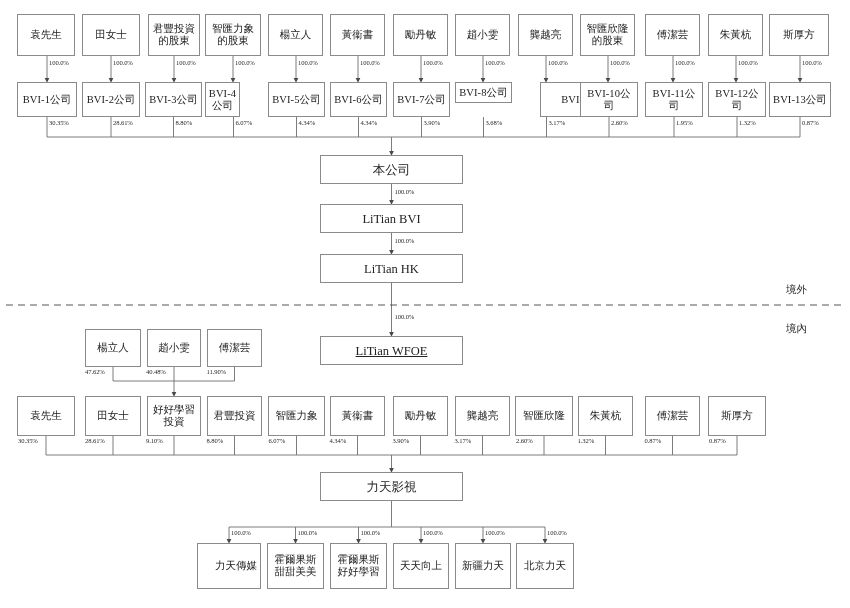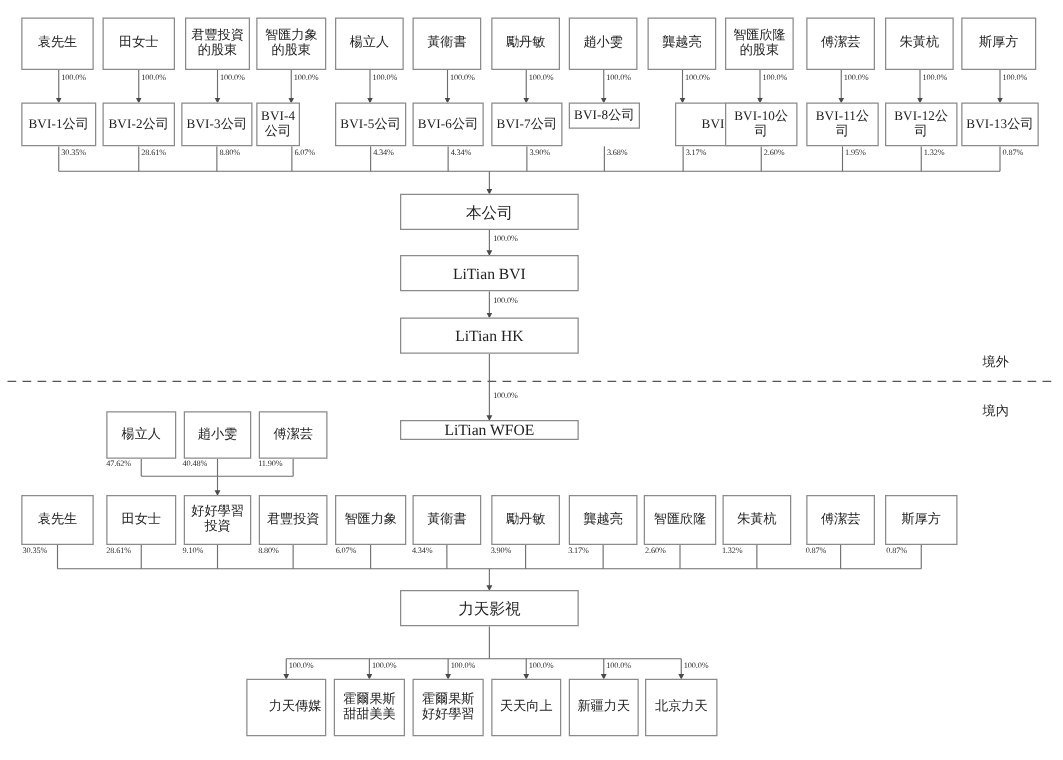--- a/index.html
+++ b/index.html
@@ -222,21 +222,21 @@
   <div id="nodes-spine">
       <div class="node n-mid" style="left: 320px; top: 155px; width: 143px; height: 29px;">
         <span>本公司</span>
       </div>
       <div class="node n-mid" style="left: 320px; top: 204px; width: 143px; height: 29px;">
         <span>LiTian BVI</span>
       </div>
       <div class="node n-mid" style="left: 320px; top: 254px; width: 143px; height: 29px;">
         <span>LiTian HK</span>
       </div>
-      <div class="node n-mid" style="left: 320px; top: 336px; width: 143px; height: 16px;">
+      <div class="node n-mid" style="left: 320px; top: 336px; width: 143px; height: 29px; text-decoration: underline;">
         <span>LiTian WFOE</span>
       </div>
     </div>
   <div id="nodes-hold">
       <div class="node n-hold" style="left: 85px; top: 329px; width: 56px; height: 38px;">
         <span>楊立人</span>
       </div>
       <div class="node n-hold" style="left: 147px; top: 329px; width: 54px; height: 38px;">
         <span>趙小雯</span>
       </div>

